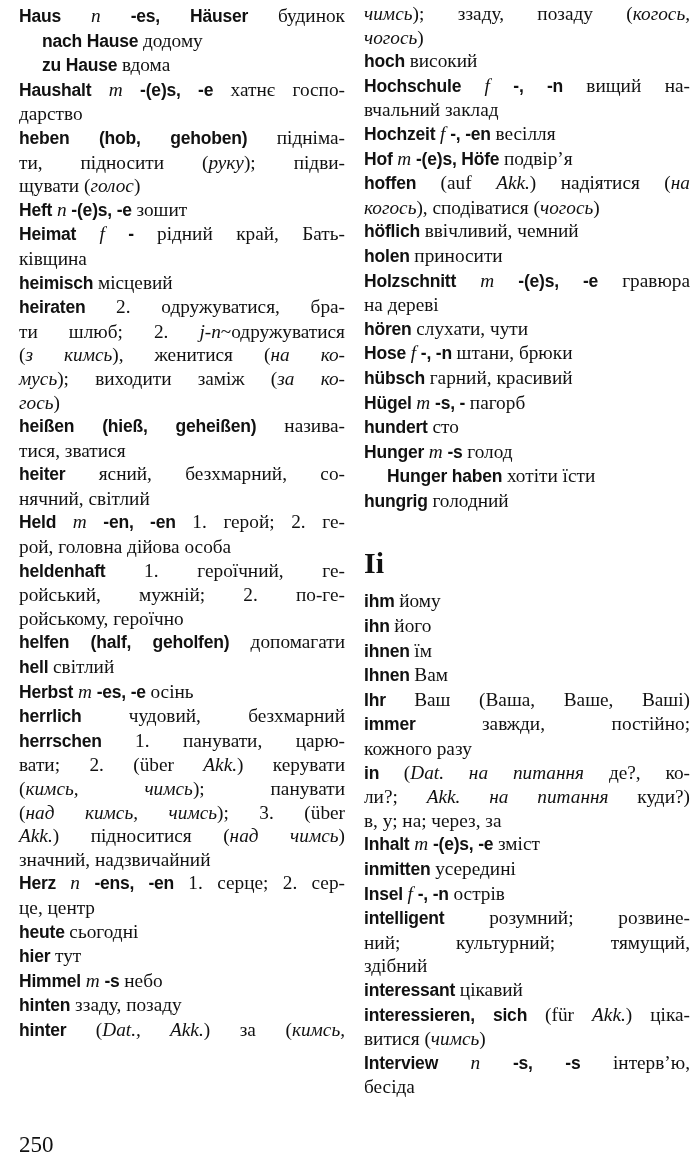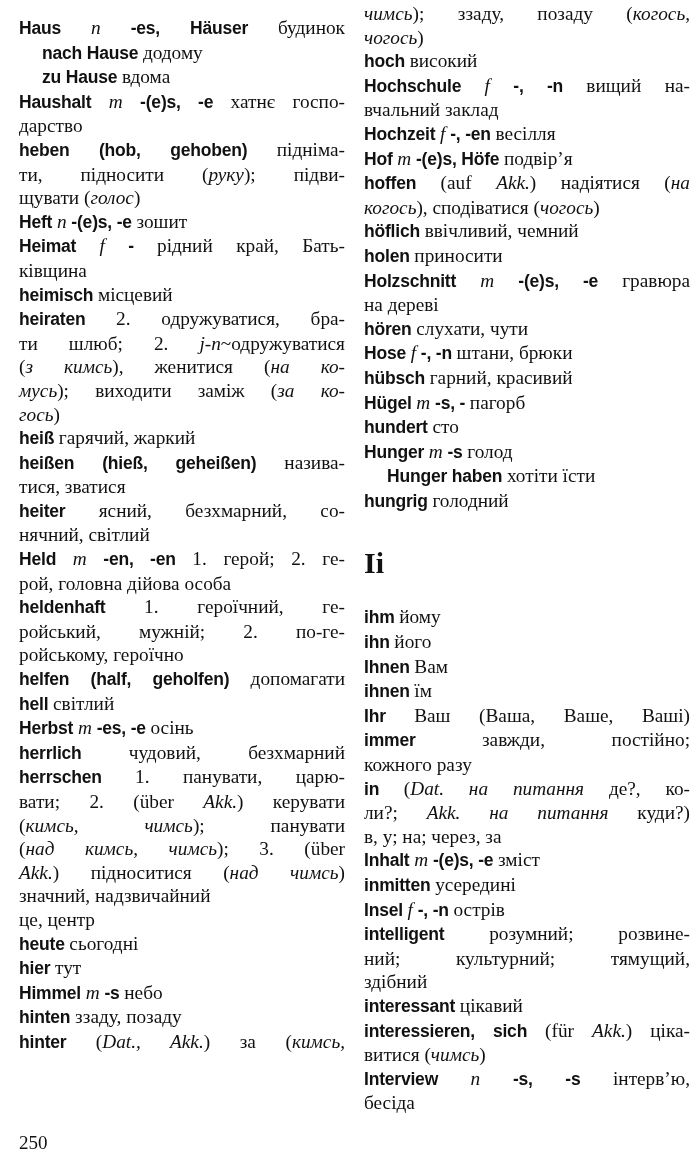--- a/index.html
+++ b/index.html
@@ -1,28 +1,28 @@
 <!DOCTYPE html>
 <html><head>
 <meta charset="utf-8">
 <style>
   html, body { margin: 0; padding: 0; background: #ffffff; }
   body { width: 700px; height: 1171px; position: relative; overflow: hidden;
          font-family: "Liberation Serif", "DejaVu Serif", serif; color: #111; }
-  .col { position: absolute; top: 16px; width: 326px; font-size: 19.3px; line-height: 23.6px; }
+  .col { position: absolute; top: 4px; width: 326px; font-size: 19.3px; line-height: 23.6px; }
   .col.left { left: 19px; }
   .col.right { left: 364px; top: 2px; }
   .line { white-space: nowrap; display: block; text-align: justify; text-align-last: justify; }
   .line.last { text-align: right; text-align-last: left; }
   .line.indent { padding-left: 23px; }
   .b { font-family: "Liberation Sans", "DejaVu Sans", sans-serif; font-weight: bold; font-size: 17.5px; letter-spacing: -0.2px; }
   .i { font-style: italic; }
   .gap { height: 32px; }
-  .letter { font-family: "Liberation Serif", serif; font-weight: bold; font-size: 30px; line-height: 36px; margin: 0 0 24px 0; }
-  .pagenum { position: absolute; left: 19px; top: 1132px; font-size: 19px; }
+  .letter { font-family: "Liberation Serif", serif; font-weight: bold; font-size: 30px; line-height: 36px; margin: 0 0 8px 0; }
+  .pagenum { position: absolute; left: 19px; top: 1132px; font-size: 23px; }
 </style>
 </head>
 <body>
 
 <div class="col left">
     <span class="line"><span class="b">Haus </span><span class="i">n </span><span class="b">-es, Häuser </span><span>будинок</span></span>
     <span class="line indent last"><span class="b">nach Hause </span><span>додому</span></span>
     <span class="line indent last"><span class="b">zu Hause </span><span>вдома</span></span>
     <span class="line"><span class="b">Haushalt </span><span class="i">m </span><span class="b">-(e)s, -e </span><span>хатнє госпо-</span></span>
     <span class="line last"><span>дарство</span></span>
@@ -31,40 +31,40 @@
     <span class="line last"><span>щувати (</span><span class="i">голос</span><span>)</span></span>
     <span class="line last"><span class="b">Heft </span><span class="i">n </span><span class="b">-(e)s, -e </span><span>зошит</span></span>
     <span class="line"><span class="b">Heimat </span><span class="i">f </span><span class="b">- </span><span>рідний край, Бать-</span></span>
     <span class="line last"><span>ківщина</span></span>
     <span class="line last"><span class="b">heimisch </span><span>місцевий</span></span>
     <span class="line"><span class="b">heiraten </span><span>2. одружуватися, бра-</span></span>
     <span class="line"><span>ти шлюб; 2. </span><span class="i">j-n</span><span>~одружуватися</span></span>
     <span class="line"><span>(</span><span class="i">з кимсь</span><span>), женитися (</span><span class="i">на ко-</span></span>
     <span class="line"><span class="i">мусь</span><span>); виходити заміж (</span><span class="i">за ко-</span></span>
     <span class="line last"><span class="i">гось</span><span>)</span></span>
-    <span class="line last"><span class="b">heiß </span><span>гарячий, жаркий</span></span>
     <span class="line"><span class="b">heißen (hieß, geheißen) </span><span>назива-</span></span>
     <span class="line last"><span>тися, зватися</span></span>
     <span class="line"><span class="b">heiter </span><span>ясний, безхмарний, со-</span></span>
     <span class="line last"><span>нячний, світлий</span></span>
     <span class="line"><span class="b">Held </span><span class="i">m </span><span class="b">-en, -en </span><span>1. герой; 2. ге-</span></span>
     <span class="line last"><span>рой, головна дійова особа</span></span>
     <span class="line"><span class="b">heldenhaft </span><span>1. героїчний, ге-</span></span>
     <span class="line"><span>ройський, мужній; 2. по-ге-</span></span>
     <span class="line last"><span>ройському, героїчно</span></span>
     <span class="line"><span class="b">helfen (half, geholfen) </span><span>допомагати</span></span>
     <span class="line last"><span class="b">hell </span><span>світлий</span></span>
     <span class="line last"><span class="b">Herbst </span><span class="i">m </span><span class="b">-es, -e </span><span>осінь</span></span>
     <span class="line"><span class="b">herrlich </span><span>чудовий, безхмарний</span></span>
     <span class="line"><span class="b">herrschen </span><span>1. панувати, царю-</span></span>
     <span class="line"><span>вати; 2. (über </span><span class="i">Akk.</span><span>) керувати</span></span>
     <span class="line"><span>(</span><span class="i">кимсь, чимсь</span><span>); панувати</span></span>
     <span class="line"><span>(</span><span class="i">над кимсь, чимсь</span><span>); 3. (über</span></span>
     <span class="line"><span class="i">Akk.</span><span>) підноситися (</span><span class="i">над чимсь</span><span>)</span></span>
     <span class="line last"><span>значний, надзвичайний</span></span>
+    <span class="line"><span class="b">Herz </span><span class="i">n </span><span class="b">-ens, -en </span><span>1. серце; 2. сер-</span></span>
     <span class="line last"><span>це, центр</span></span>
     <span class="line last"><span class="b">heute </span><span>сьогодні</span></span>
     <span class="line last"><span class="b">hier </span><span>тут</span></span>
     <span class="line last"><span class="b">Himmel </span><span class="i">m </span><span class="b">-s </span><span>небо</span></span>
     <span class="line last"><span class="b">hinten </span><span>ззаду, позаду</span></span>
     <span class="line"><span class="b">hinter </span><span>(</span><span class="i">Dat., Akk.</span><span>) за (</span><span class="i">кимсь,</span></span>
   </div>
 
 <div class="col right">
   <div>
@@ -88,22 +88,22 @@
       <span class="line last"><span class="b">hundert </span><span>сто</span></span>
       <span class="line last"><span class="b">Hunger </span><span class="i">m </span><span class="b">-s </span><span>голод</span></span>
       <span class="line indent last"><span class="b">Hunger haben </span><span>хотіти їсти</span></span>
       <span class="line last"><span class="b">hungrig </span><span>голодний</span></span>
     </div>
   <div class="gap"></div>
   <div class="letter">Ii</div>
   <div>
       <span class="line last"><span class="b">ihm </span><span>йому</span></span>
       <span class="line last"><span class="b">ihn </span><span>його</span></span>
+      <span class="line last"><span class="b">ihnen </span><span>їм</span></span>
       <span class="line last"><span class="b">Ihnen </span><span>Вам</span></span>
-      <span class="line last"><span class="b">ihnen </span><span>їм</span></span>
       <span class="line"><span class="b">Ihr </span><span>Ваш (Ваша, Ваше, Ваші)</span></span>
       <span class="line"><span class="b">immer </span><span>завжди, постійно;</span></span>
       <span class="line last"><span>кожного разу</span></span>
       <span class="line"><span class="b">in </span><span>(</span><span class="i">Dat. на питання </span><span>де?, ко-</span></span>
       <span class="line"><span>ли?; </span><span class="i">Akk. на питання </span><span>куди?)</span></span>
       <span class="line last"><span>в, у; на; через, за</span></span>
       <span class="line last"><span class="b">Inhalt </span><span class="i">m </span><span class="b">-(e)s, -e </span><span>зміст</span></span>
       <span class="line last"><span class="b">inmitten </span><span>усередині</span></span>
       <span class="line last"><span class="b">Insel </span><span class="i">f </span><span class="b">-, -n </span><span>острів</span></span>
       <span class="line"><span class="b">intelligent </span><span>розумний; розвине-</span></span>

